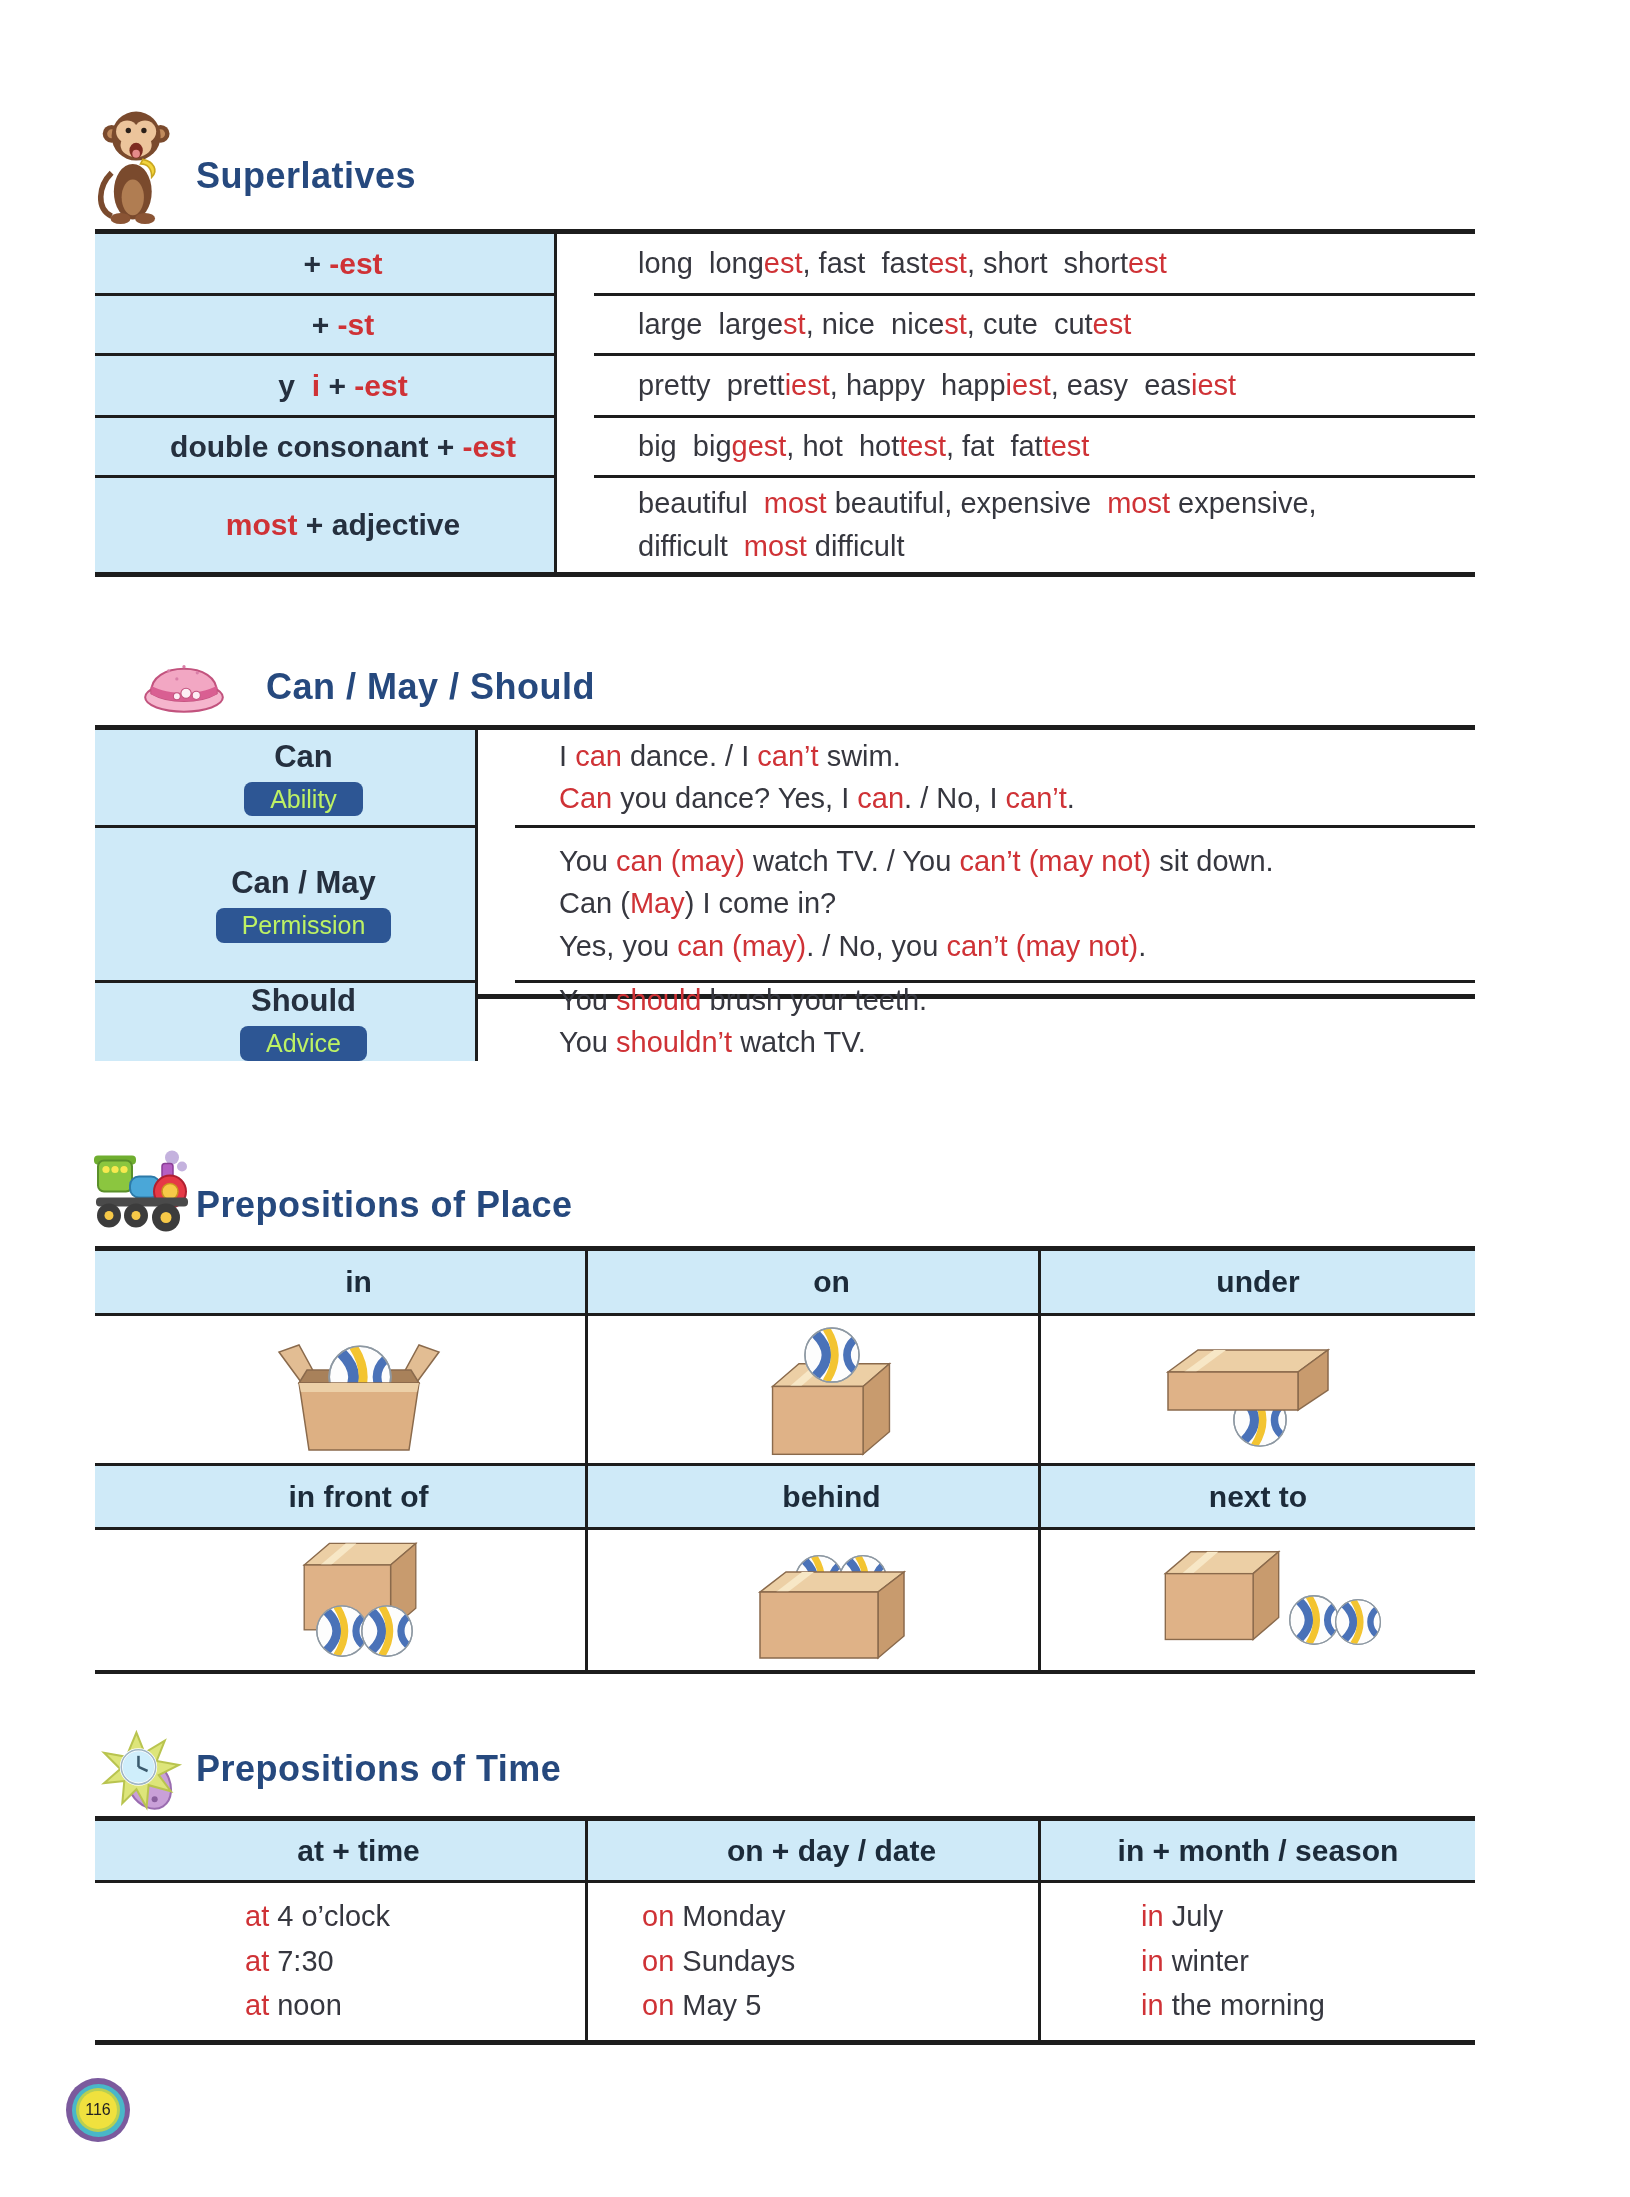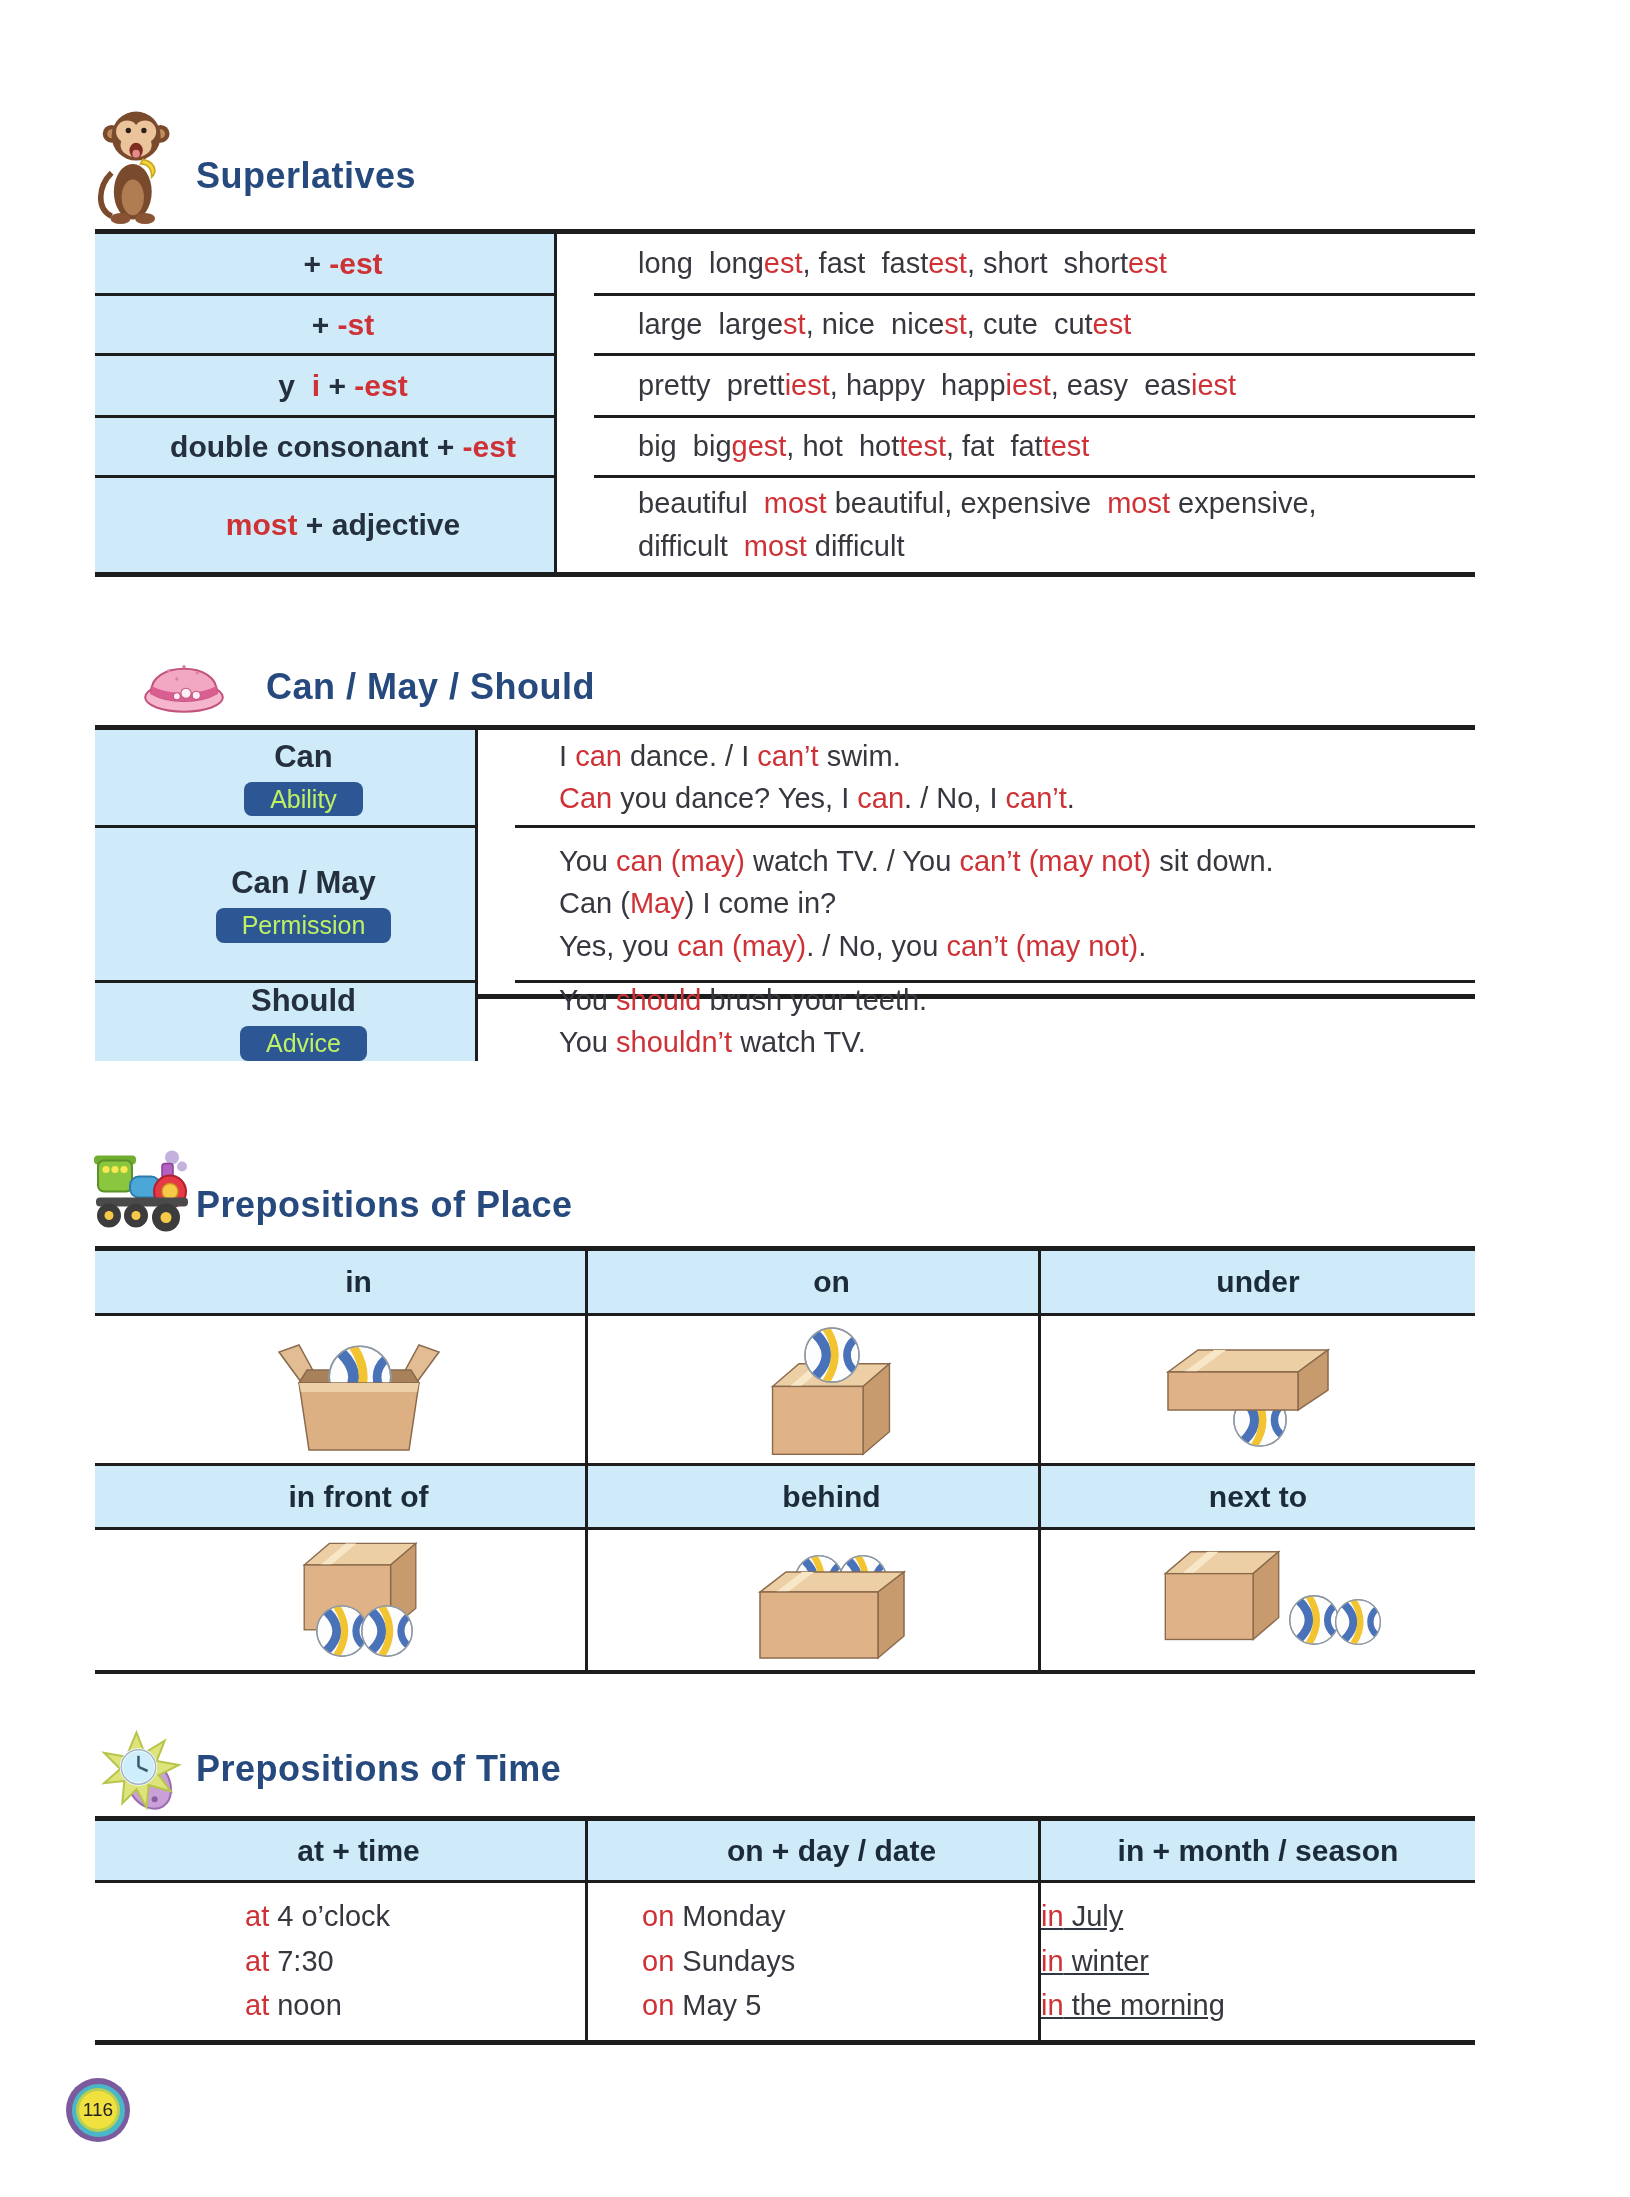--- a/index.html
+++ b/index.html
@@ -38,21 +38,21 @@
   .hdr-cell{justify-content:center;font-size:30px;font-weight:bold;color:#1c2b3a;}
   .scene-cell{justify-content:center;background:#ffffff;}
   .time-cell{align-items:center;}
   .time-lines{font-size:29px;color:#36373f;display:flex;flex-direction:column;gap:9px;}
   
   .pagedot{position:absolute;left:66px;top:2078px;width:64px;height:64px;border-radius:50%;
     background:#7b5a9d;display:flex;align-items:center;justify-content:center;}
   .pagedot .r2{width:53px;height:53px;border-radius:50%;background:#49b7c8;display:flex;align-items:center;justify-content:center;}
   .pagedot .r3{width:44px;height:44px;border-radius:50%;background:#b8cf52;display:flex;align-items:center;justify-content:center;}
   .pagedot .r4{width:38px;height:38px;border-radius:50%;background:#f0e13e;display:flex;align-items:center;justify-content:center;
-    font-size:19px;color:#222;}
+    font-size:16px;color:#222;}
   .hidden-defs{position:absolute;width:0;height:0;overflow:hidden;}
 </style>
 </head>
 <body>
 
 <svg class="hidden-defs" aria-hidden="true">
   <defs>
     <clipPath id="ballclip">
         <circle cx="30" cy="30" r="27.5"></circle>
       </clipPath>
@@ -290,21 +290,21 @@
       <div class="line"><span class="red">at</span><span> noon</span></div>
     </div>
   </div>
   <div class="cell vsep time-cell" style="padding-left:54px;">
     <div class="time-lines">
       <div class="line"><span class="red">on</span><span> Monday</span></div>
       <div class="line"><span class="red">on</span><span> Sundays</span></div>
       <div class="line"><span class="red">on</span><span> May 5</span></div>
     </div>
   </div>
-  <div class="cell time-cell" style="text-decoration:underline;">
+  <div class="cell time-cell" style="padding-left:100px;">
     <div class="time-lines">
       <div class="line"><span class="red">in</span><span> July</span></div>
       <div class="line"><span class="red">in</span><span> winter</span></div>
       <div class="line"><span class="red">in</span><span> the morning</span></div>
     </div>
   </div>
 </div>
 
 <div class="pagedot">
   <div class="r2">

